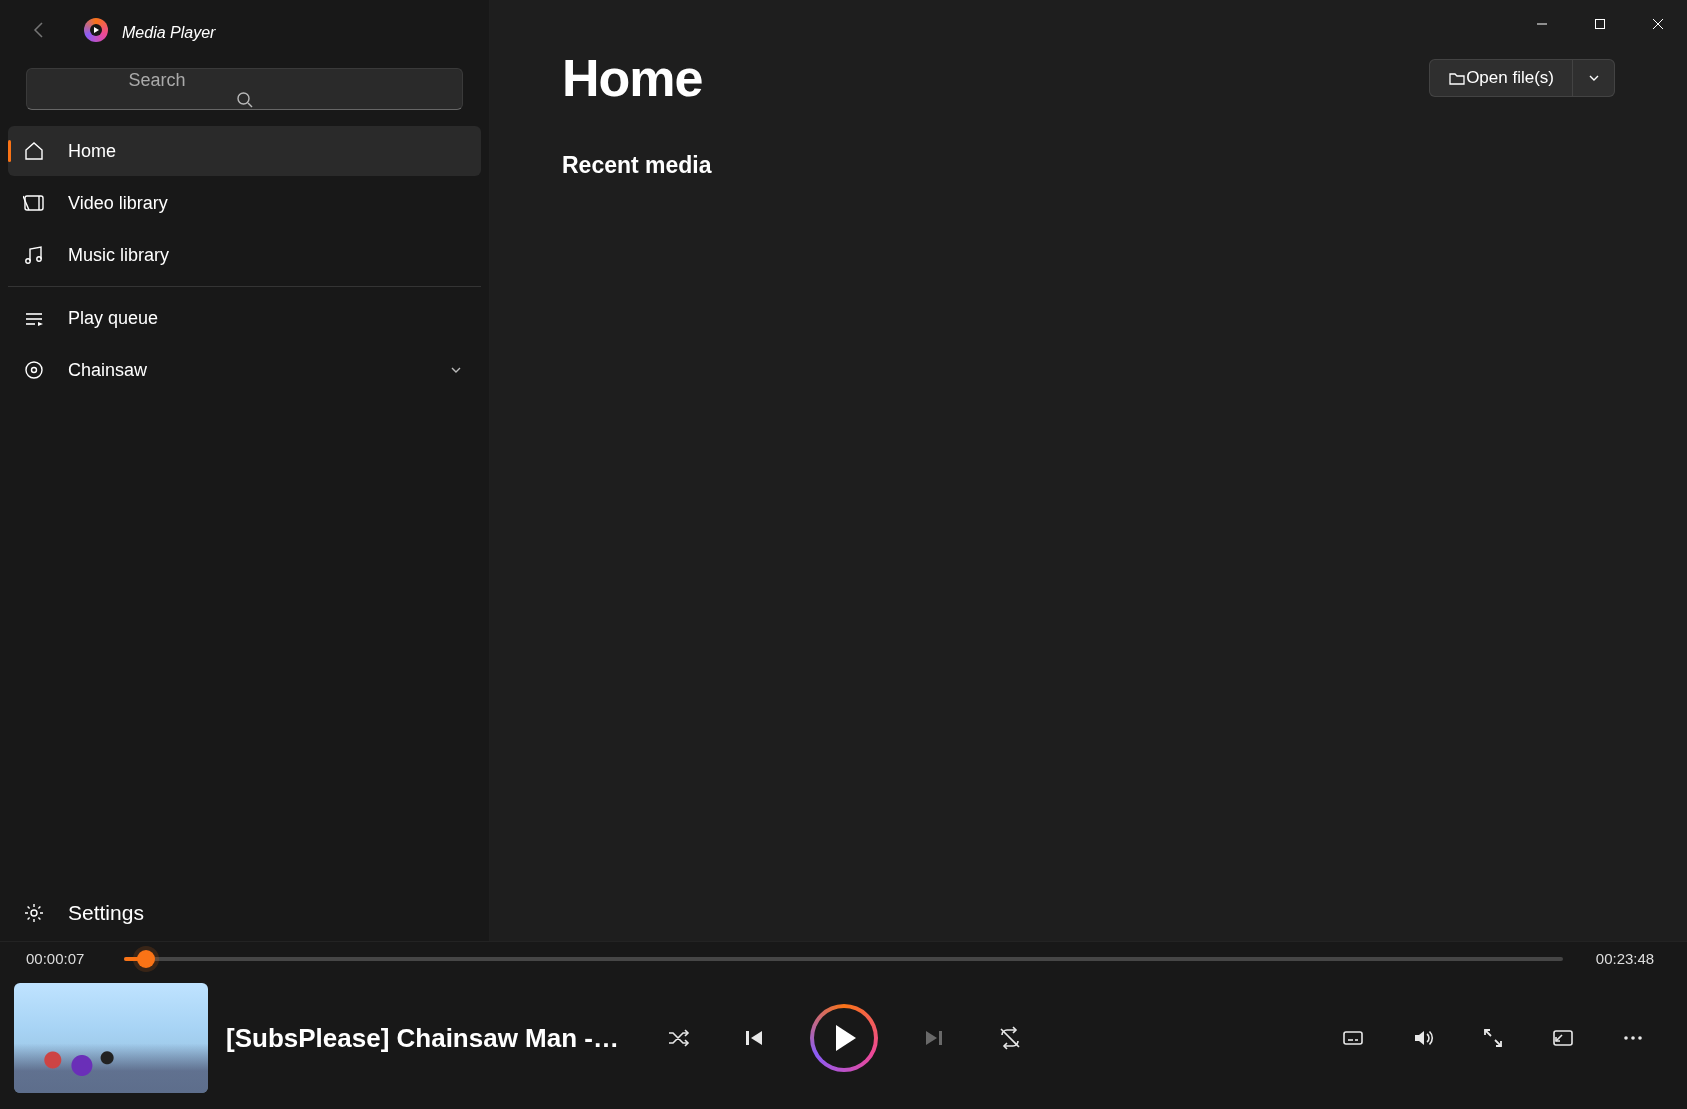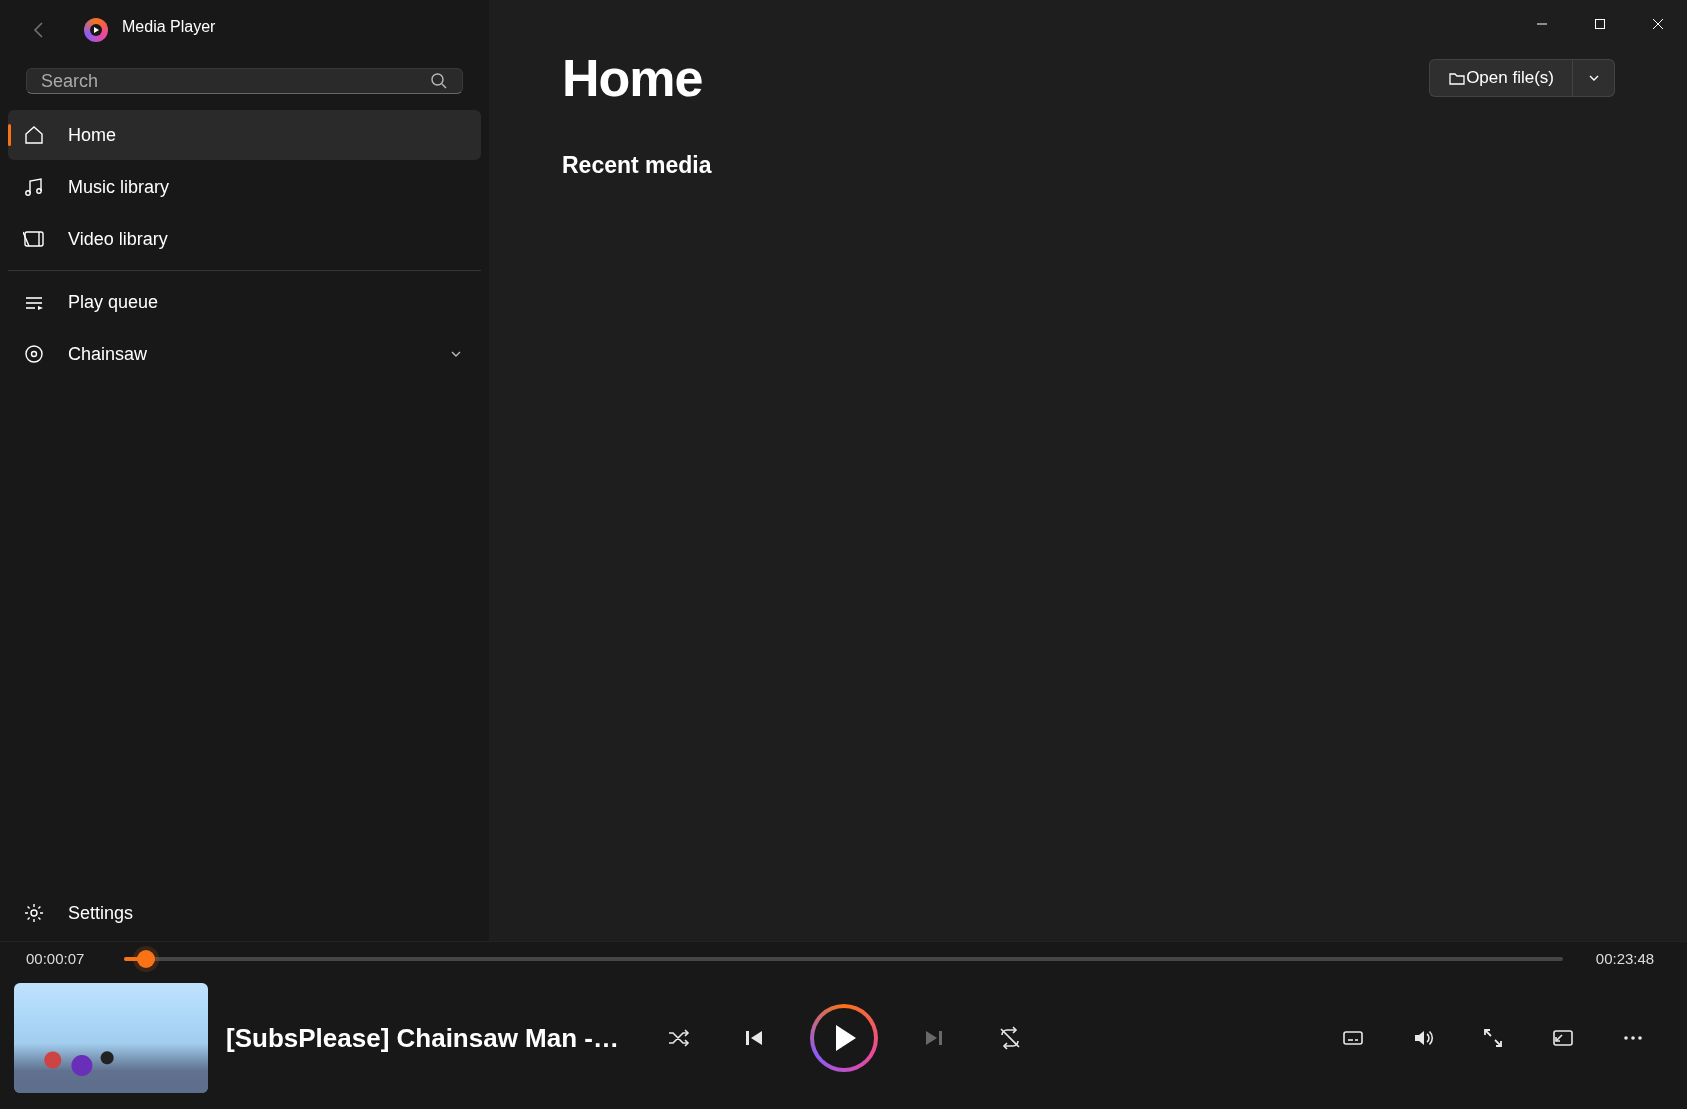--- a/index.html
+++ b/index.html
@@ -52,21 +52,21 @@
   height: 60px;
   padding-left: 20px;
   gap: 24px;
 }
 .back-btn {
   width: 40px; height: 40px;
   display: flex; align-items: center; justify-content: center;
   border-radius: 4px;
   opacity: 0.4;
 }
-.app-logo-wrap { display: flex; align-items: flex-start; gap: 14px; }
+.app-logo-wrap { display: flex; align-items: flex-end; gap: 14px; font-style: italic; }
 .app-logo {
   width: 24px; height: 24px;
   border-radius: 50%;
   background: conic-gradient(#f97316, #ec4899, #8b5cf6, #f97316);
   display:flex; align-items:center; justify-content:center;
 }
 .app-logo-inner {
   width: 12px; height: 12px; border-radius:50%;
   background: #181818;
   display:flex; align-items:center; justify-content:center;
@@ -76,22 +76,23 @@
   margin-left:1px;
 }
 .app-title { font-size: 16px; }
 .search-wrap { padding: 8px 26px 12px 26px; }
 .search-box {
   display: flex; align-items: center;
   background: #2a2a2a;
   border: 1px solid #3a3a3a;
   border-bottom: 1px solid #666;
   border-radius: 6px;
-  height: 26px;
+  height: 42px;
   padding: 0 14px;
+  flex-direction: column;
 }
 .search-input {
   flex: 1; background: transparent; border: none; outline: none;
   color: #fff; font-size: 18px;
 }
 .search-input::placeholder { color: #aaa; }
 .search-icon { width: 18px; height: 18px; opacity: .8; }
 .nav-list { padding: 4px 8px 0 8px; }
 .nav-item {
   display: flex; align-items: center;
@@ -108,21 +109,21 @@
 .nav-item.active::before {
   content: ""; position: absolute; left: 0; top: 14px; bottom: 14px;
   width: 3px; background: #f97316; border-radius: 2px;
 }
 .nav-icon { width: 24px; display:flex; justify-content:center; }
 .nav-sep { height:1px; background: rgba(255,255,255,0.12); margin: 6px 0; }
 .nav-chevron { margin-left: auto; margin-right: 18px; opacity:.7; }
 .sidebar-spacer { flex: 1; }
 .settings-row {
   display:flex; align-items:center; height:56px; padding-left:22px; gap:22px;
-  font-size:18px; cursor:pointer;
+  font-size:21px; cursor:pointer;
 }
 
 .content {
   flex: 1;
   background: #1e1e1e;
   padding: 48px 72px;
   overflow: auto;
   position: relative;
 }
 .content-header { display:flex; align-items:center; justify-content:space-between; }
@@ -284,36 +285,36 @@
         <span class="nav-icon">
           <svg width="22" height="22" viewBox="0 0 22 22" stroke="#fff" stroke-width="1.4" fill="none">
               <path d="M3 10 L11 3 L19 10 V19 H3 Z"></path>
             </svg>
         </span>
         <span>Home</span>
       </div>
       <div class="nav-item">
         <span class="nav-icon">
           <svg width="22" height="22" viewBox="0 0 22 22" stroke="#fff" stroke-width="1.4" fill="none">
+              <rect x="2" y="4" width="18" height="14" rx="2"></rect>
+              <line x="6" y1="4" x2="6" y2="18"></line>
+              <line x1="16" y1="4" x2="16" y2="18"></line>
+            </svg>
+        </span>
+        <span>Video library</span>
+      </div>
+      <div class="nav-item">
+        <span class="nav-icon">
+          <svg width="22" height="22" viewBox="0 0 22 22" stroke="#fff" stroke-width="1.4" fill="none">
               <path d="M7 17 V5 L18 3 V15"></path>
               <circle cx="5" cy="17" r="2.2"></circle>
               <circle cx="16" cy="15" r="2.2"></circle>
             </svg>
         </span>
         <span>Music library</span>
-      </div>
-      <div class="nav-item">
-        <span class="nav-icon">
-          <svg width="22" height="22" viewBox="0 0 22 22" stroke="#fff" stroke-width="1.4" fill="none">
-              <rect x="2" y="4" width="18" height="14" rx="2"></rect>
-              <line x="6" y1="4" x2="6" y2="18"></line>
-              <line x1="16" y1="4" x2="16" y2="18"></line>
-            </svg>
-        </span>
-        <span>Video library</span>
       </div>
       <div class="nav-sep"></div>
       <div class="nav-item">
         <span class="nav-icon">
           <svg width="22" height="22" viewBox="0 0 22 22" stroke="#fff" stroke-width="1.6" fill="none">
               <line x1="3" y1="7" x2="19" y2="7"></line>
               <line x1="3" y1="12" x2="19" y2="12"></line>
               <line x1="3" y1="17" x2="12" y2="17"></line>
               <polygon points="15,15 20,17 15,19" fill="#fff" stroke="none"></polygon>
             </svg>

